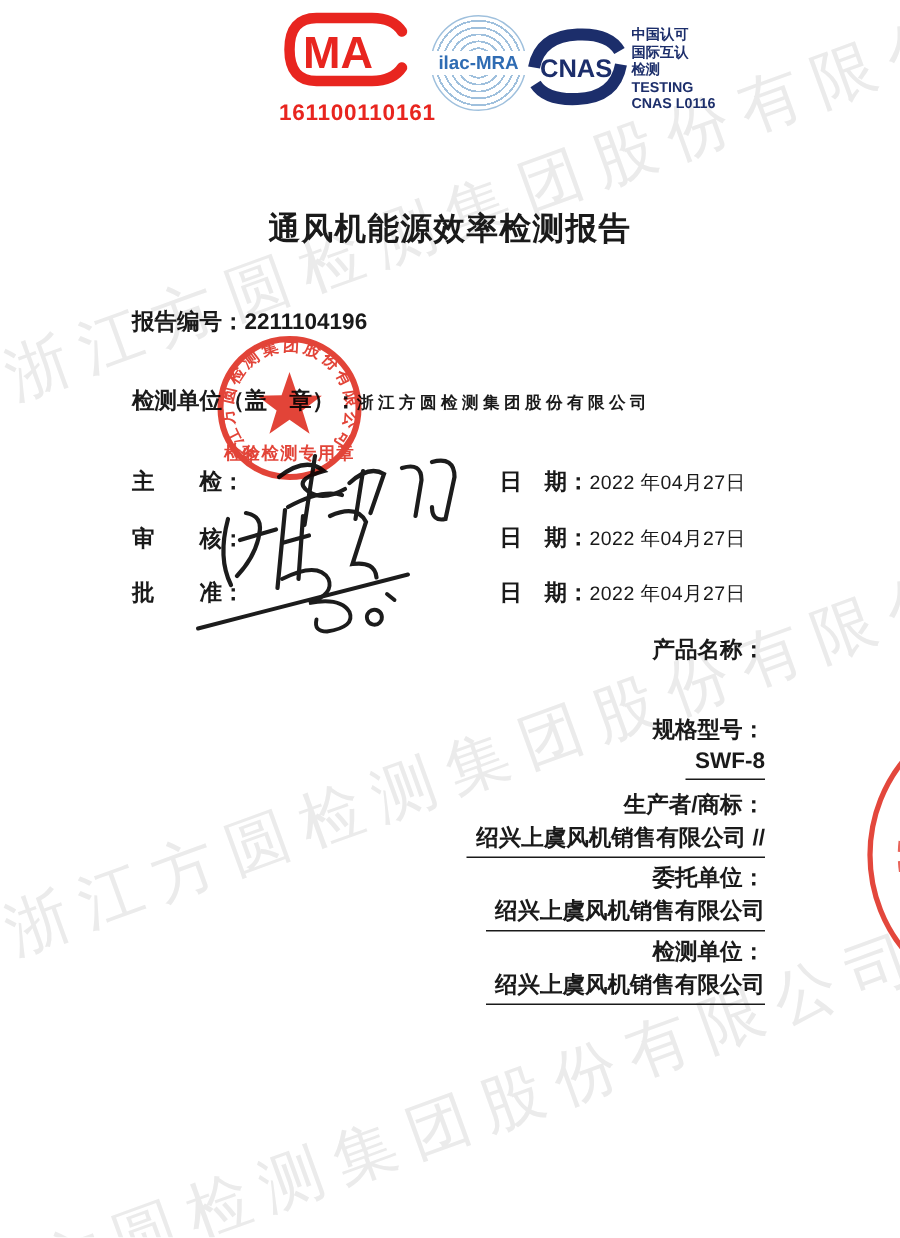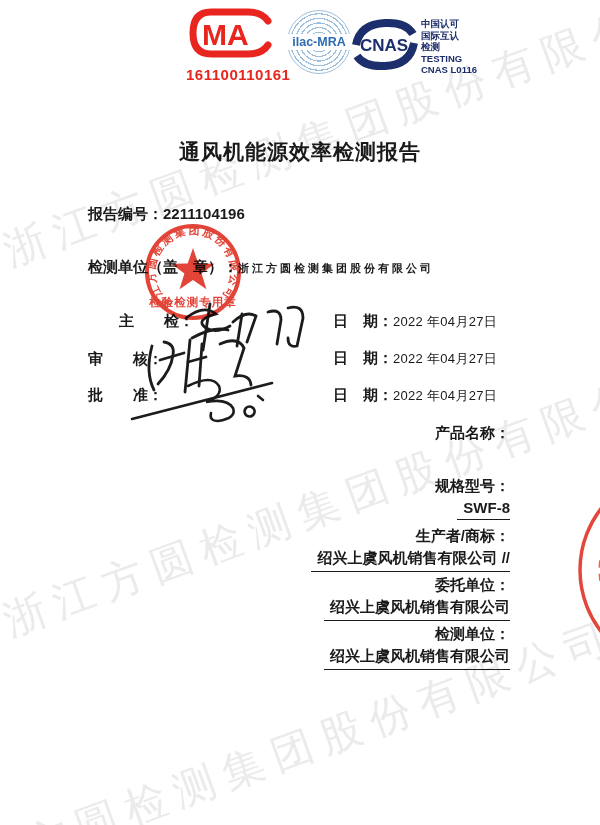--- a/index.html
+++ b/index.html
@@ -104,21 +104,21 @@
     </text>
     <polygon fill="#e03427" points="70,46 75.3,61.5 91.6,61.8 78.6,71.6 83.4,87.2 70,77.9 56.6,87.2 61.4,71.6 48.4,61.8 64.7,61.5"></polygon>
     <text x="70" y="104" text-anchor="middle" font-size="11.5" font-weight="bold" fill="#e03427" letter-spacing="1" font-family="Liberation Sans, sans-serif">检验检测专用章</text>
   </svg>
 
   <svg class="partial-stamp" width="45" height="200" viewBox="0 0 45 200">
     <circle cx="125" cy="100" r="100" fill="none" stroke="#e03427" stroke-width="3.5"></circle>
     <circle cx="125" cy="100" r="78" fill="none" stroke="#e03427" stroke-width="7" stroke-dasharray="7 6" opacity=".85"></circle>
   </svg>
 
-  <div class="sign-label" style="top:312px;margin-left:31px;">主　　检：</div>
+  <div class="sign-label" style="top:312px;">主　　检：</div>
   <div class="date-row" style="top:312px;">
     <span>日　期：</span><span class="date-val">2022 年04月27日</span>
   </div>
 
   <div class="sign-label" style="top:350px;">审　　核：</div>
   <div class="date-row" style="top:349px;">
     <span>日　期：</span><span class="date-val">2022 年04月27日</span>
   </div>
 
   <div class="sign-label" style="top:386px;">批　　准：</div>

